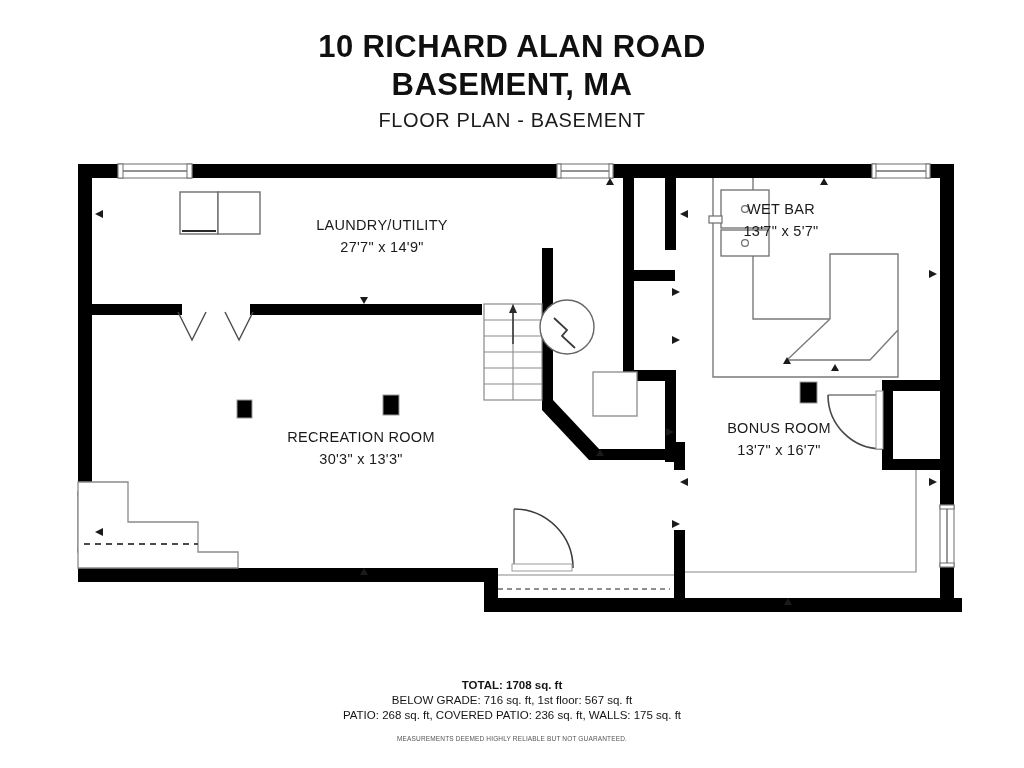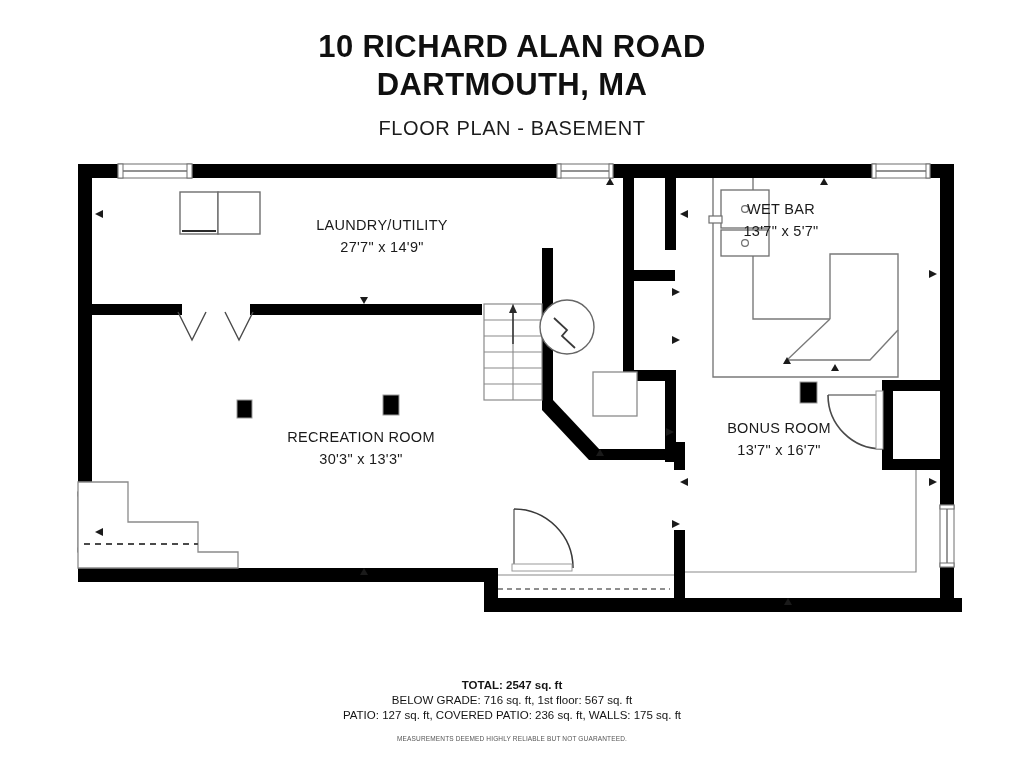--- a/index.html
+++ b/index.html
@@ -46,21 +46,21 @@
     color: #101010;
     display: block;
     margin-top: 5px;
   }
   .title-sub {
     font-size: 20px;
     font-weight: normal;
     letter-spacing: 0.6px;
     color: #1c1c1c;
     display: block;
-    margin-top: 16px;
+    margin-top: 8px;
   }
 
   
   #plan-wrap {
     position: absolute;
     left: 70px;
     top: 152px;
     width: 892px;
     height: 472px;
   }
@@ -110,21 +110,21 @@
     letter-spacing: 0.15px;
   }
 </style>
 </head>
 <body>
 
 <div id="page">
 
   <div class="header">
     <span class="title-line1">10 RICHARD ALAN ROAD</span>
-    <span class="title-line2">DARTMOUTH, MA</span>
+    <span class="title-line2">BASEMENT, MA</span>
     <span class="title-sub">FLOOR PLAN - BASEMENT</span>
   </div>
 
   <div id="plan-wrap">
     <svg id="plan-svg" width="892" height="472" viewBox="0 0 892 472" xmlns="http://www.w3.org/2000/svg">
 
       <g fill="#000000">
 
         <rect x="8" y="12" width="540" height="14"></rect>
 
@@ -350,19 +350,19 @@
 
       <g>
         <text class="room-name" x="709" y="281" text-anchor="middle">BONUS ROOM</text>
         <text class="room-dims" x="709" y="303" text-anchor="middle">13'7" x 16'7"</text>
       </g>
 
     </svg>
   </div>
 
   <div class="footer">
-    <span class="footer-total">TOTAL: 2547 sq. ft</span>
+    <span class="footer-total">TOTAL: 1708 sq. ft</span>
     <span class="footer-line">BELOW GRADE: 716 sq. ft, 1st floor: 567 sq. ft</span>
-    <span class="footer-line">PATIO: 127 sq. ft, COVERED PATIO: 236 sq. ft, WALLS: 175 sq. ft</span>
+    <span class="footer-line">PATIO: 268 sq. ft, COVERED PATIO: 236 sq. ft, WALLS: 175 sq. ft</span>
     <span class="footer-disclaimer">MEASUREMENTS DEEMED HIGHLY RELIABLE BUT NOT GUARANTEED.</span>
   </div>
 
 </div>
 
 </body></html>

